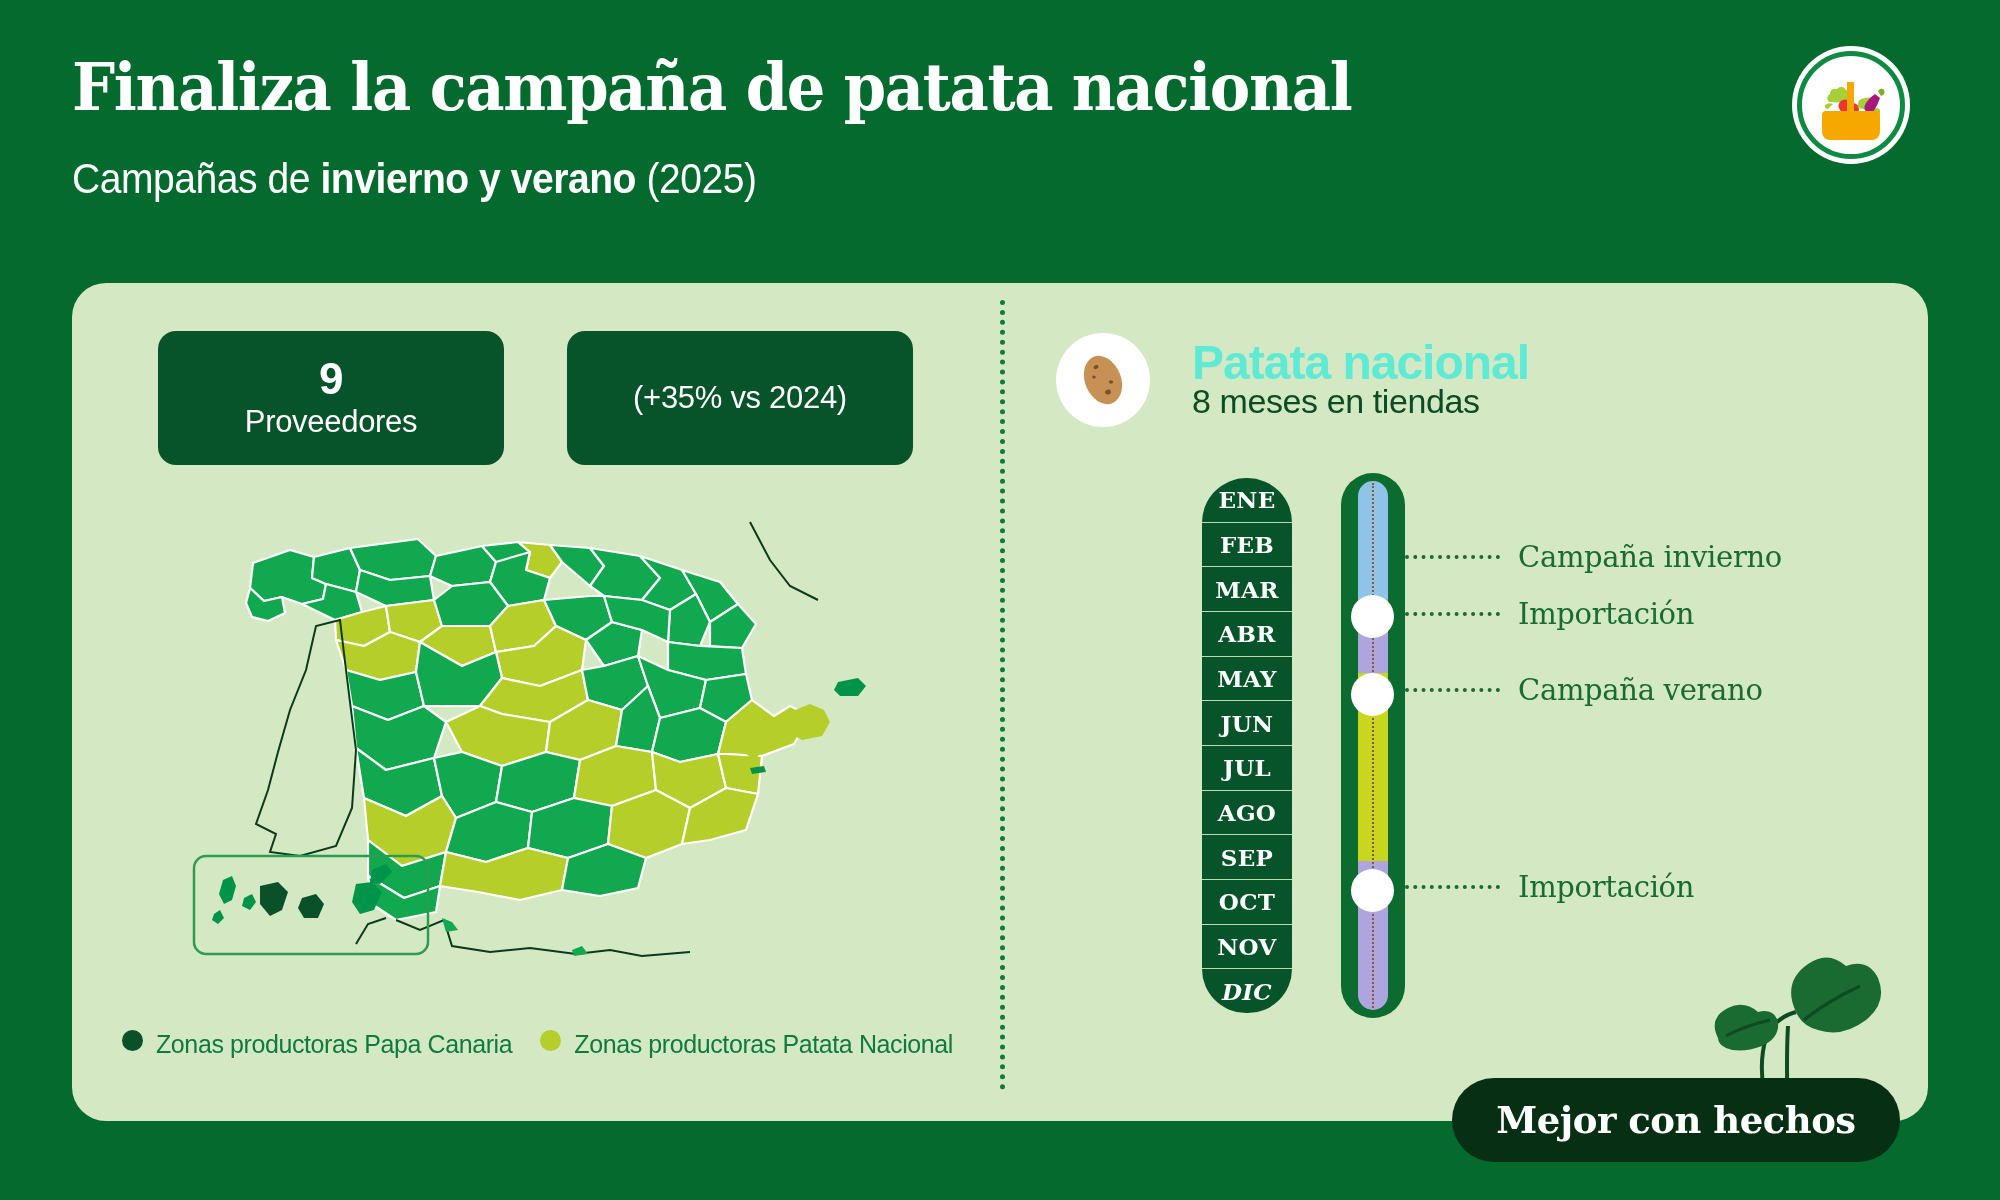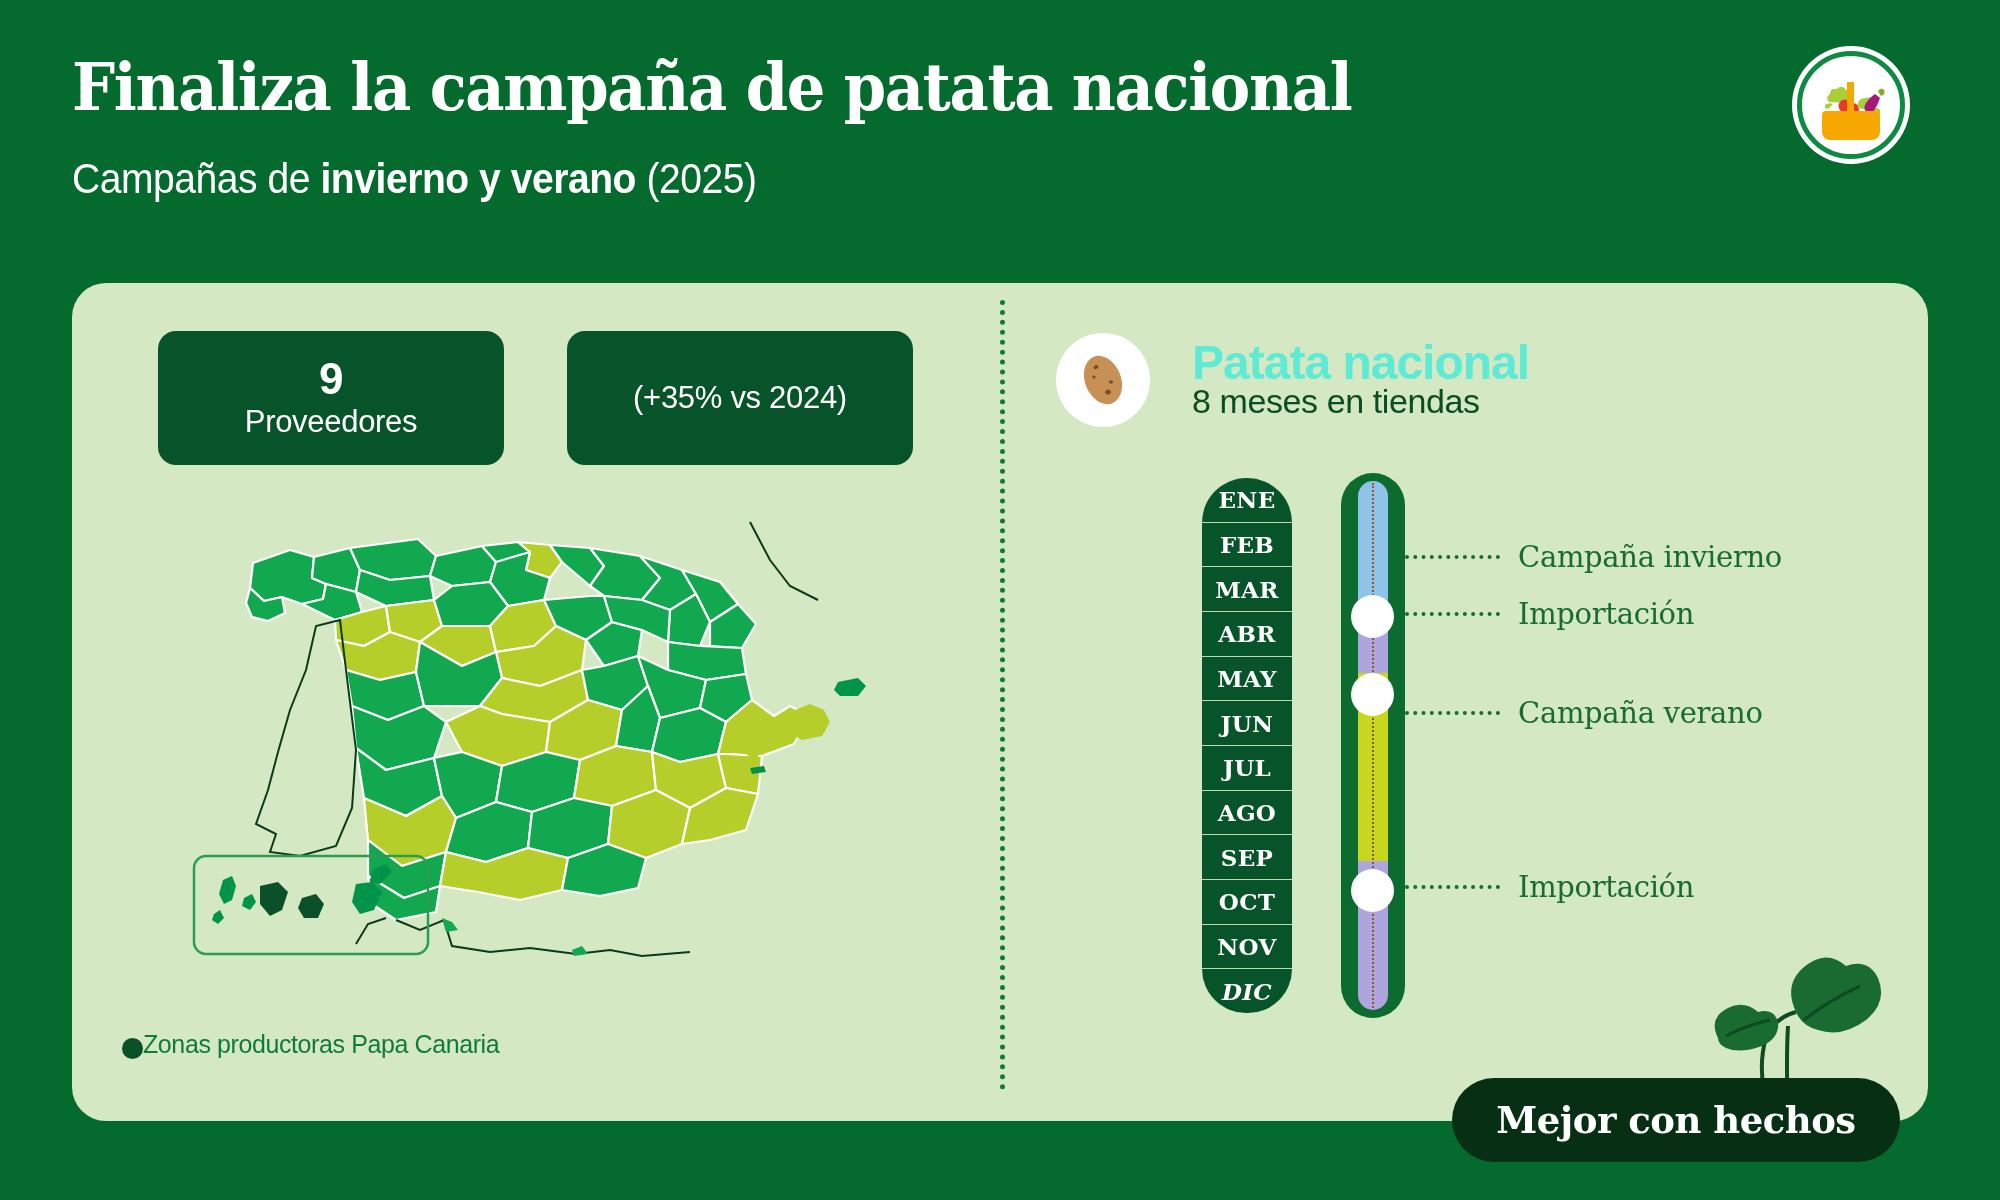--- a/index.html
+++ b/index.html
@@ -79,21 +79,21 @@
   
   #map { position:absolute; left:190px; top:500px; width:740px; height:480px; }
   #map svg { width:100%; height:100%; display:block; }
 
   
   #map-legend {
     position:absolute; left:122px; top:1030px;
     display:flex; align-items:center; gap:28px;
     font-size:25px; color:#0E7B3C; letter-spacing:-0.4px;
   }
-  #map-legend .item { display:flex; align-items:flex-end; white-space:nowrap; }
+  #map-legend .item { display:flex; align-items:flex-start; gap:13px; white-space:nowrap; }
   #map-legend .dot { width:21px; height:21px; border-radius:50%; flex:none; }
 
   
   #potato-circle {
     position:absolute; left:1056px; top:333px;
     width:94px; height:94px; border-radius:50%;
     background:#FFFFFF;
     display:flex; align-items:center; justify-content:center;
   }
   #panel-title {
@@ -327,20 +327,24 @@
       <path d="M182 370 L196 364 L202 372 L190 384 L180 382 Z" fill="#00944A"></path>
       <path d="M166 384 L182 382 L192 392 L184 410 L170 414 L162 402 Z" fill="#00944A"></path>
     </g>
   </svg>
 </div>
 
 <div id="map-legend">
   <div class="item">
     <span class="dot" style="background:#0A5129"></span>
     <span>Zonas productoras Papa Canaria</span>
+  </div>
+  <div class="item">
+    <span class="dot" style="background:#B5CE29"></span>
+    <span>Zonas productoras Patata Nacional</span>
   </div>
 </div>
 
 <div id="potato-circle">
   <svg width="62" height="62" viewBox="0 0 62 62">
     <ellipse cx="31" cy="31" rx="18" ry="25" fill="#C79156" transform="rotate(-22 31 31)"></ellipse>
     <ellipse cx="24" cy="18" rx="2.6" ry="2" fill="#7A5228" transform="rotate(-22 24 18)"></ellipse>
     <ellipse cx="22" cy="28" rx="1.8" ry="1.5" fill="#7A5228"></ellipse>
     <ellipse cx="39" cy="33" rx="2.2" ry="1.8" fill="#7A5228"></ellipse>
     <ellipse cx="36" cy="43" rx="3" ry="2.4" fill="#7A5228" transform="rotate(-22 36 43)"></ellipse>
@@ -379,21 +383,21 @@
 
 <div id="legend-rows">
     <div class="leg" style="top: 514px; margin-top: 26px;">
       <span class="leader"></span>
       <span class="txt">Campaña invierno</span>
     </div>
     <div class="leg" style="top: 597px;">
       <span class="leader"></span>
       <span class="txt">Importación</span>
     </div>
-    <div class="leg" style="top: 696px;">
+    <div class="leg" style="top: 673px;">
       <span class="leader"></span>
       <span class="txt">Campaña verano</span>
     </div>
     <div class="leg" style="top: 870px;">
       <span class="leader"></span>
       <span class="txt">Importación</span>
     </div>
   </div>
 
 <svg id="plant" viewBox="0 0 260 200">

